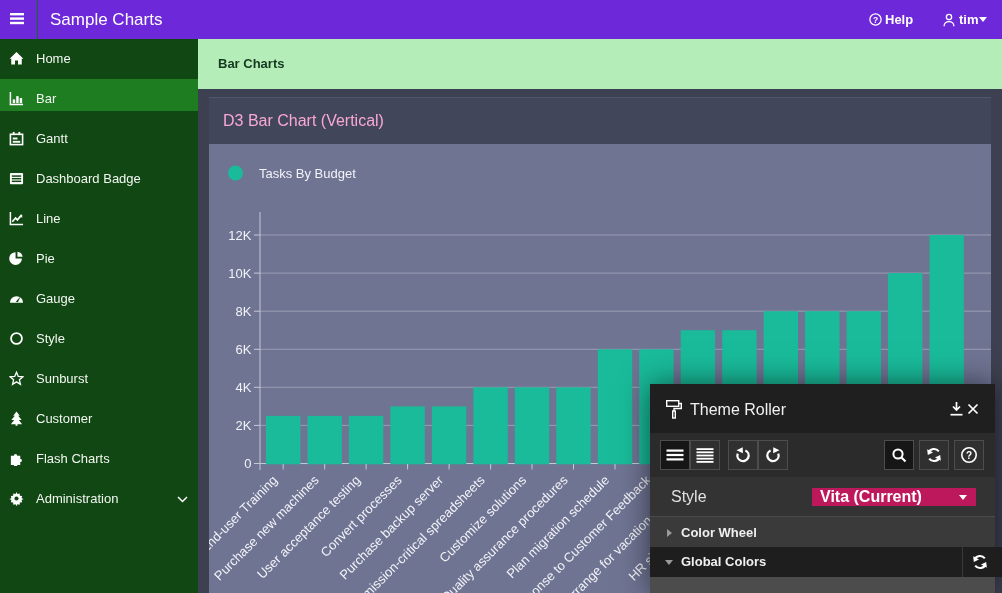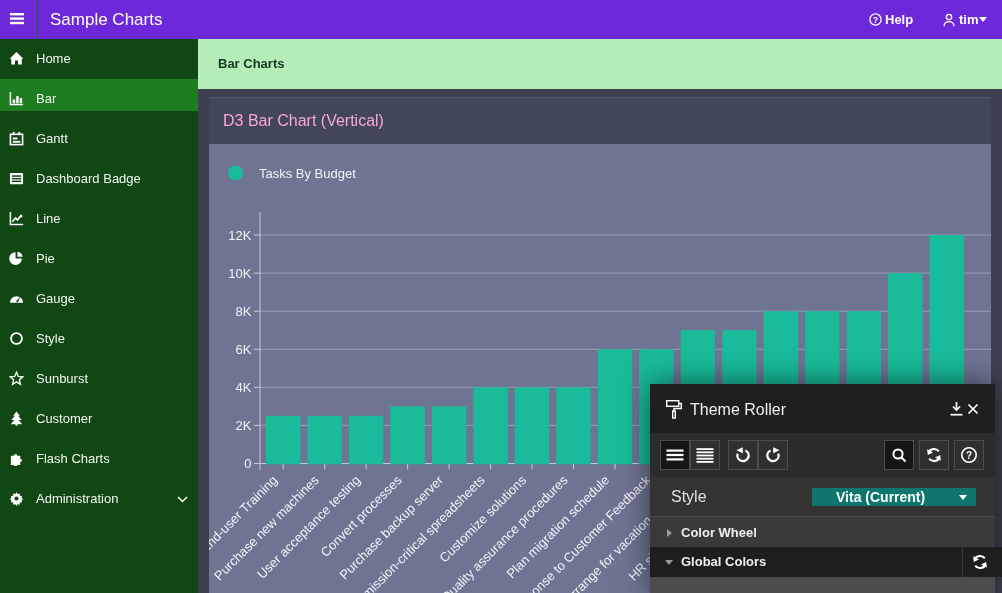--- a/index.html
+++ b/index.html
@@ -25,21 +25,21 @@
 .ylab,.xlab{fill:#f2f3f8;font-size:13px;font-family:"Liberation Sans",sans-serif}
 
 #tr{left:650px;top:384px;width:345px;height:209px;background:#333;box-shadow:0 0 28px rgba(0,0,0,0.55)}
 #trhdr{left:0;top:0;width:345px;height:49px;background:#1f1f1f;color:#f0f0f0}
 #trtitle{left:40px;top:0;height:49px;line-height:51px;font-size:16px}
 #trtool{left:0;top:49px;width:345px;height:44px;background:#2b2b2b}
 .btn{position:absolute;top:7px;width:30px;height:30px;background:#303030;border:1px solid #4d4d4d}
 .btn.on{background:#161616}
 #trstyle{left:0;top:93px;width:345px;height:39px;background:#333}
 #trstyle .lb{position:absolute;left:21px;top:0;height:39px;line-height:39px;font-size:16px;font-weight:400;color:#e0e0e0}
-#trsel{position:absolute;left:162px;top:11px;width:164px;height:18px;background:#0f766e;color:#fff;font-size:14px;font-weight:700;line-height:18px;padding-left:24px}
+#trsel{position:absolute;left:162px;top:11px;width:164px;height:18px;background:#be185d;color:#fff;font-size:16px;font-weight:700;line-height:18px;padding-left:8px}
 #trsel .car{position:absolute;right:9px;top:7px;width:0;height:0;border-left:4px solid transparent;border-right:4px solid transparent;border-top:5px solid #fff}
 #trcw{left:0;top:132px;width:345px;height:31px;background:#3a3a3a;border-top:1px solid #4a4a4a;color:#efefef;font-size:13px;font-weight:700}
 #trgc{left:0;top:163px;width:393px;height:30px;background:#1e1e1e;color:#efefef;font-size:13px;font-weight:700}
 #trstrip{left:0;top:193px;width:345px;height:16px;background:#4c4c4c}
 .tri-r{position:absolute;left:17px;top:12px;width:0;height:0;border-top:4px solid transparent;border-bottom:4px solid transparent;border-left:5px solid #9a9a9a}
 .tri-d{position:absolute;left:15px;top:13px;width:0;height:0;border-left:4px solid transparent;border-right:4px solid transparent;border-top:5px solid #9a9a9a}
 </style></head>
 <body>
 
 <div class="abs" id="hdr">

